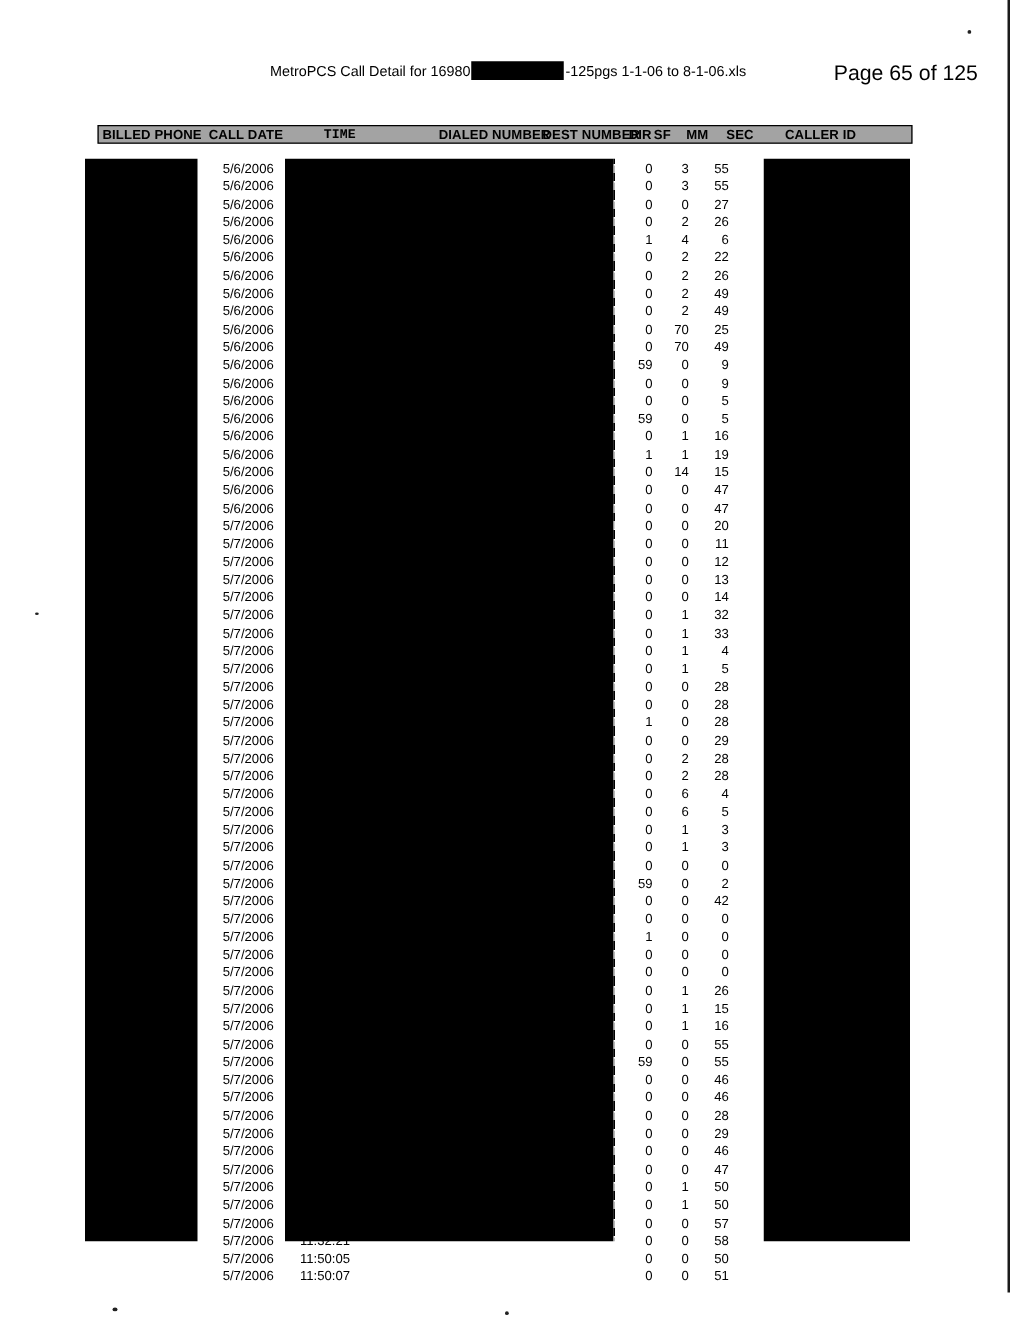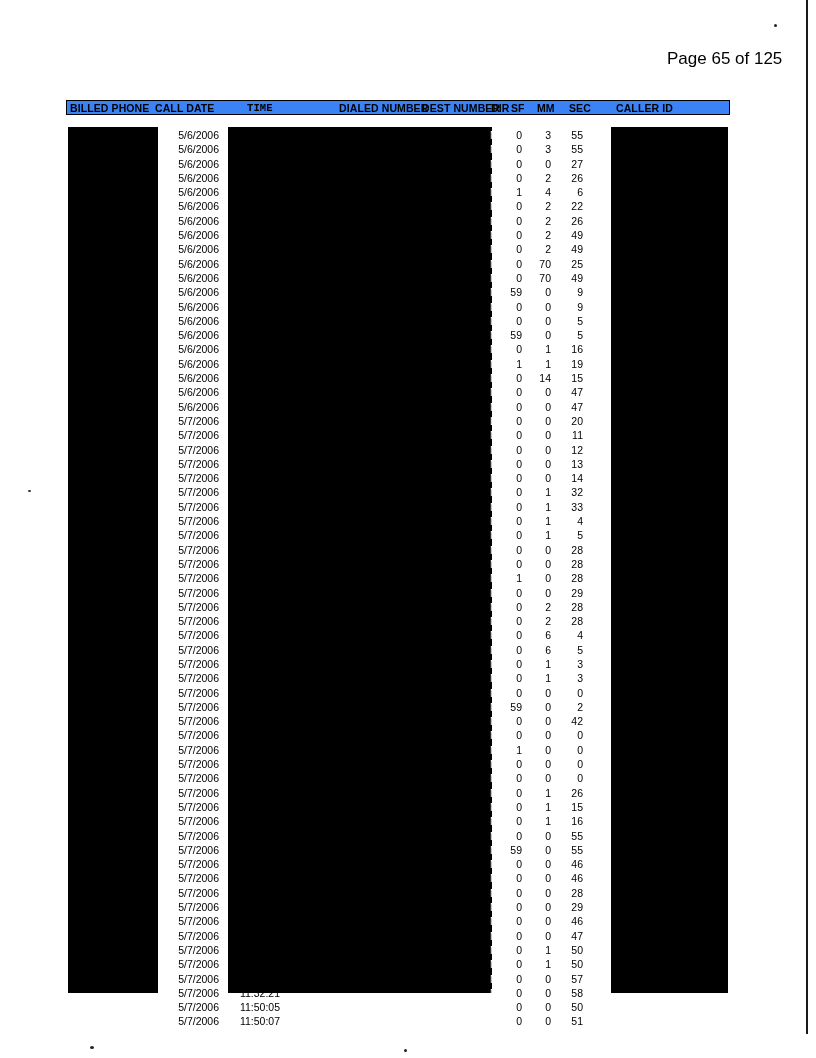--- a/index.html
+++ b/index.html
@@ -71,21 +71,22 @@
     position: absolute;
     left: 66px;
     top: 100px;
     width: 664px;
   }
   .hdr-row {
     position: relative;
     height: 15px;
     border: 1.6px solid #000;
     box-sizing: border-box;
-    background: #3b82f6;
+    background: #a3a3a3;
+    margin-left: 12px;
   }
   .hdr-cell {
     position: absolute;
     top: 1px;
     font-size: 10.5px;
     font-weight: bold;
     letter-spacing: 0.1px;
     white-space: nowrap;
   }
   .h-billed   { left: 3px; }
@@ -151,20 +152,23 @@
 </head>
 <body>
 
 <div class="scan-edge"></div>
 <div class="speck speck-a"></div>
 <div class="speck speck-b"></div>
 <div class="speck speck-c"></div>
 <div class="speck speck-d"></div>
 
 <div class="doc-header">
+  <div class="title-wrap">
+    <span>MetroPCS Call Detail for 16980</span><span class="redact-inline"></span><span>-125pgs 1-1-06 to 8-1-06.xls</span>
+  </div>
   <div class="page-label">Page 65 of 125</div>
 </div>
 
 <div class="table-wrap">
 
   <div class="hdr-row">
     <span class="hdr-cell h-billed">BILLED PHONE</span>
     <span class="hdr-cell h-calldate">CALL DATE</span>
     <span class="hdr-cell h-time">TIME</span>
     <span class="hdr-cell h-dialed">DIALED NUMBER</span>

